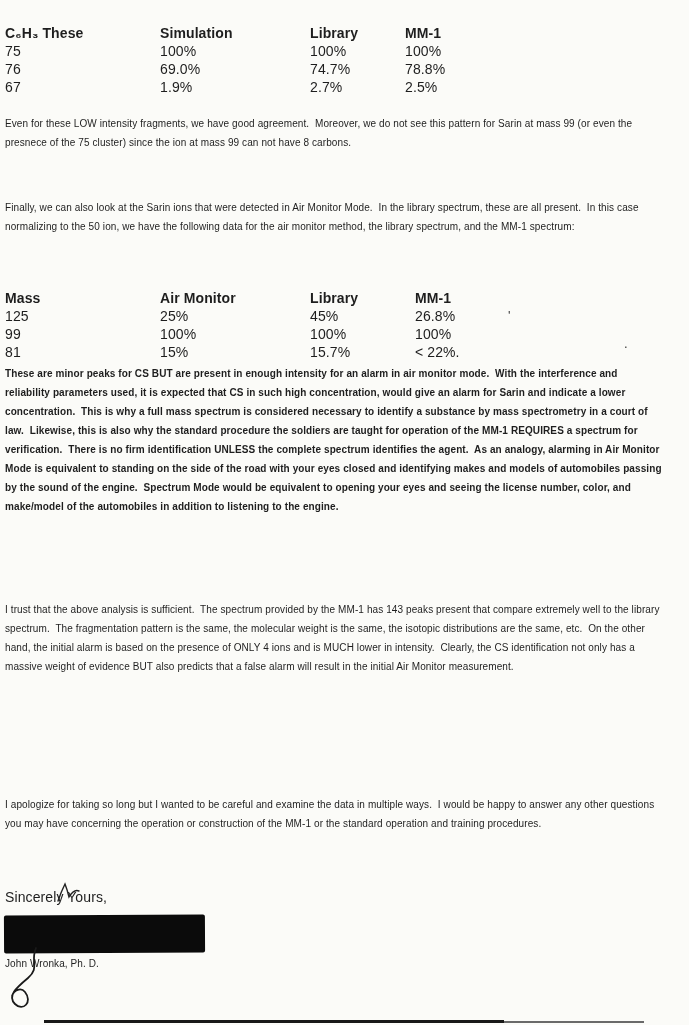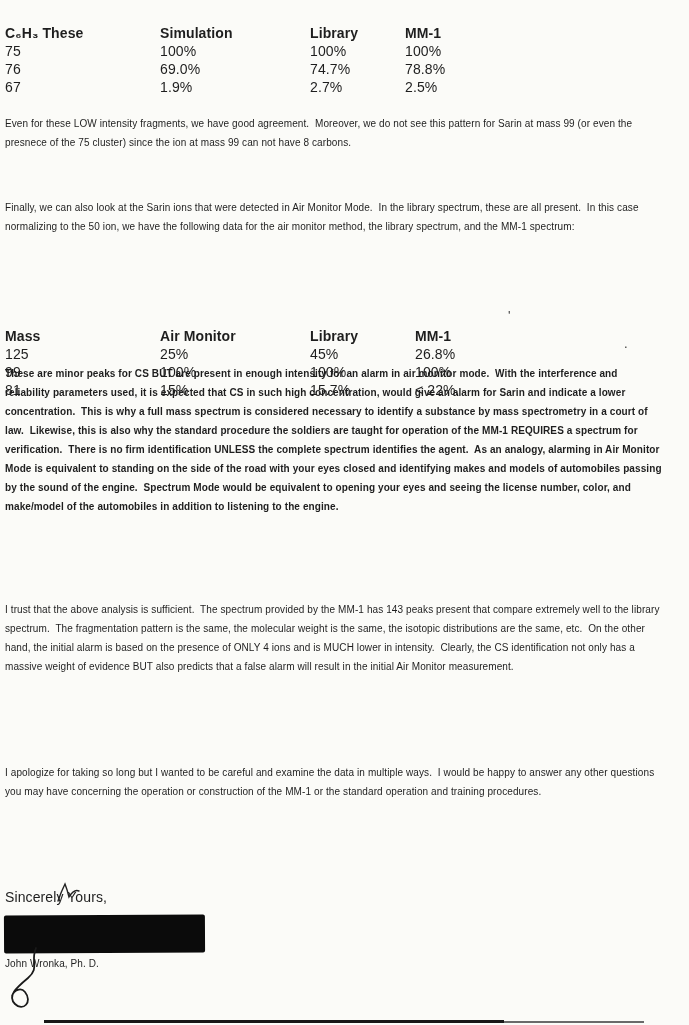--- a/index.html
+++ b/index.html
@@ -16,28 +16,28 @@
   }
   .para {
     position: absolute; left: 5px; width: 658px;
     margin: 0; font-size: 10px; line-height: 19px;
     white-space: pre-wrap;
   }
   .p1 { top: 114px; }
   .p2 { top: 198px; }
   .p3 { top: 364px; font-weight: bold; }
   .p4 { top: 600px; }
-  .p5 { top: 763px; }
+  .p5 { top: 795px; }
   table.doc {
     position: absolute; left: 5px;
     border-collapse: collapse; table-layout: fixed;
     font-size: 14px; line-height: 18px;
   }
   .t1 { top: 24px; }
-  .t2 { top: 289px; margin-top: 38px; }
+  .t2 { top: 289px; }
   table.doc th, table.doc td {
     padding: 0; text-align: left; vertical-align: top;
     height: 18px; font-weight: normal; overflow: visible; white-space: nowrap;
   }
   table.doc th.h { font-weight: bold; }
   .pl3  { padding-left: 3px; }
   .pl5  { padding-left: 5px; }
   .pl7  { padding-left: 7px; }
   .pl8  { padding-left: 8px; }
   .pl10 { padding-left: 10px; }

